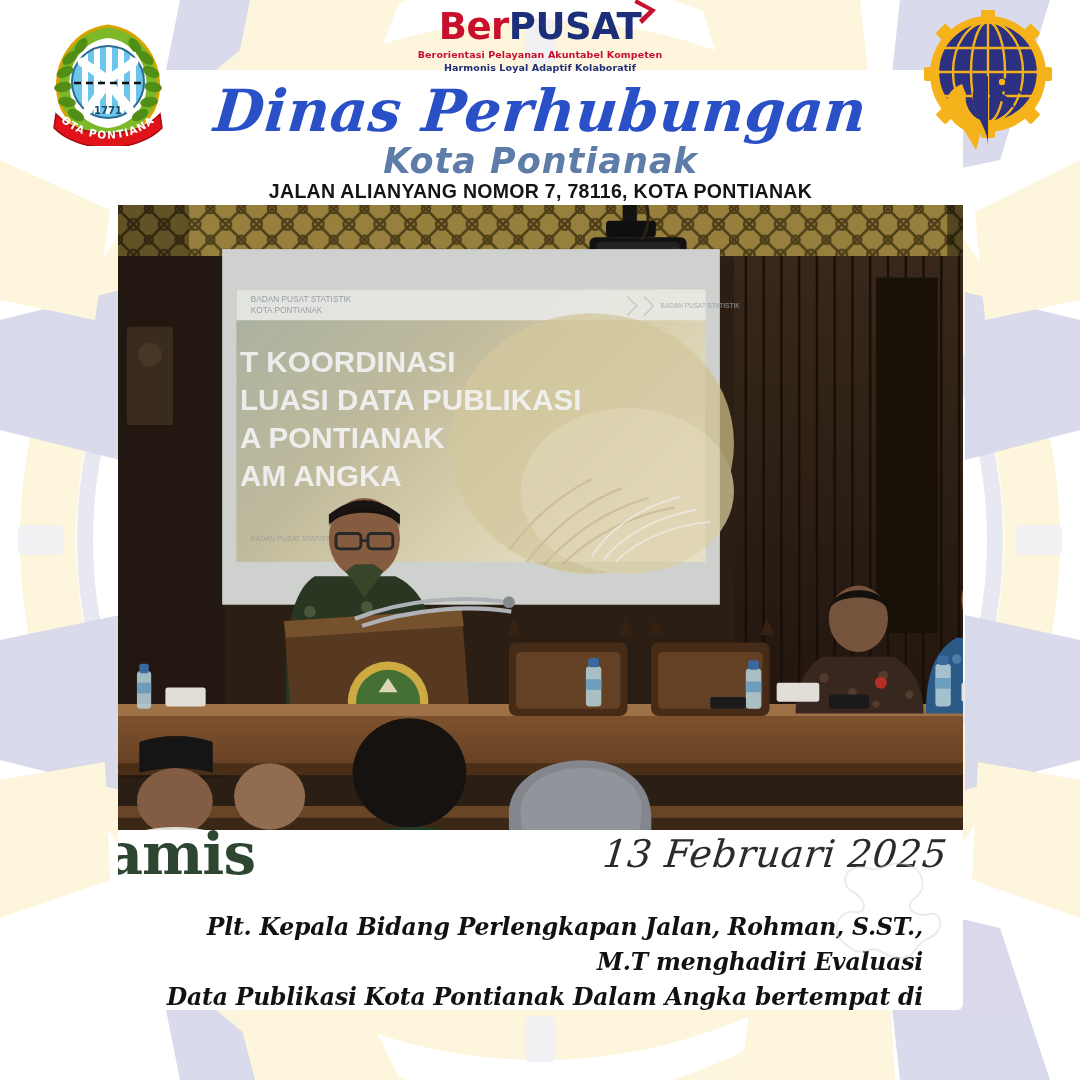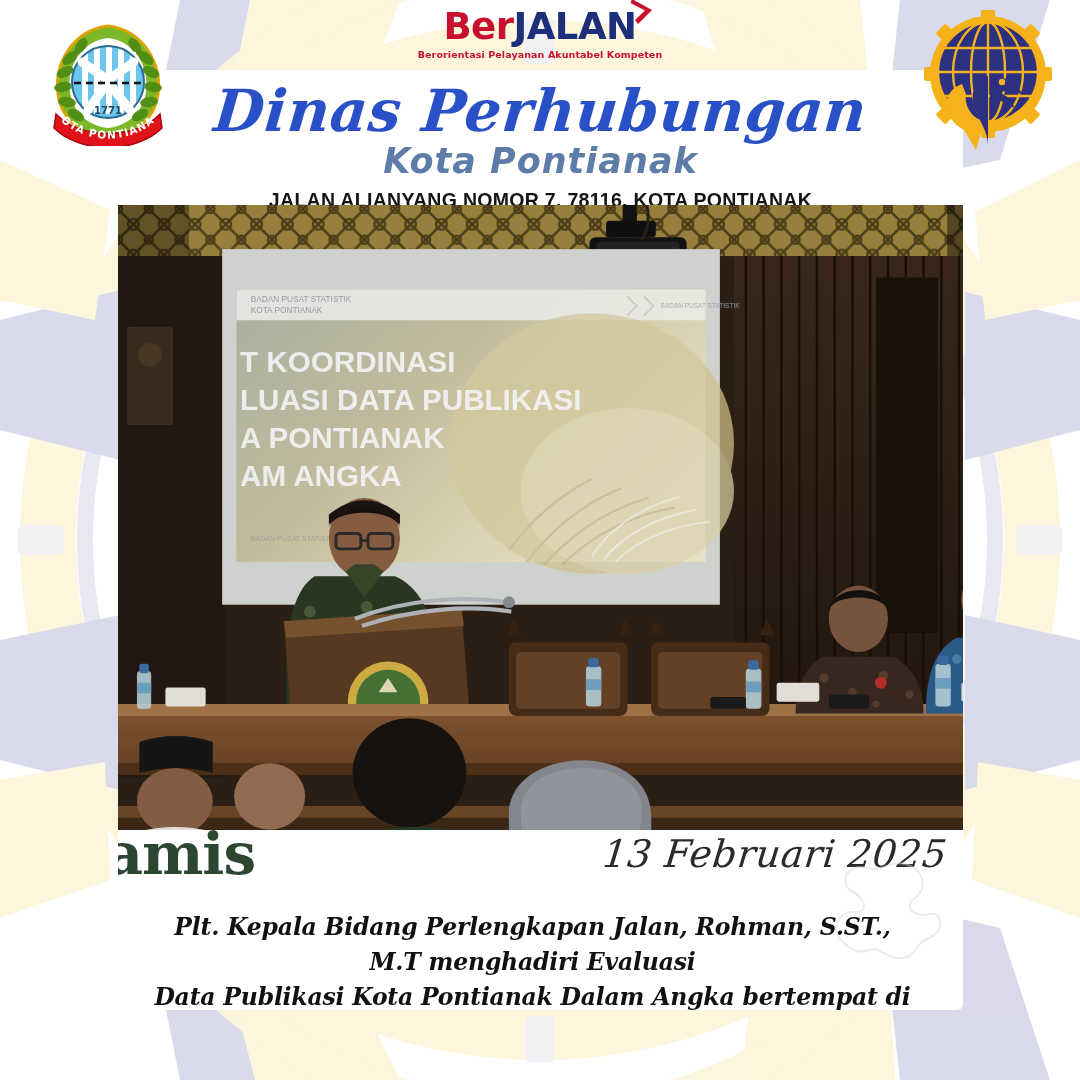--- a/index.html
+++ b/index.html
@@ -93,21 +93,20 @@
     margin-top: 2px;
     font-family: "DejaVu Sans", sans-serif;
     font-style: italic;
     font-weight: bold;
     font-size: 35px;
     line-height: 1.05;
     color: #5d7ca8;
     letter-spacing: 1px;
   }
   .title-addr {
-    margin-top: 9px;
     font-family: "Liberation Sans", sans-serif;
     font-weight: bold;
     font-size: 19.5px;
     letter-spacing: 0.3px;
     color: #141414;
   }
 
   
   .photo {
     position: absolute;
@@ -143,22 +142,22 @@
     font-size: 38px;
     line-height: 1;
     color: #2b2b2b;
     letter-spacing: 0.5px;
     transform: skewX(-6deg);
   }
 
   
   .caption {
     position: absolute;
-    left: 36px; right: 52px; top: 840px;
-    text-align: center;
+    left: 36px; right: 40px; top: 840px;
+    text-align: right;
     font-family: "DejaVu Serif", serif;
     font-style: italic;
     font-weight: bold;
     font-size: 23.5px;
     line-height: 1.48;
     color: #111111;
     letter-spacing: -0.2px;
   }
 
   
@@ -218,27 +217,28 @@
         <rect x="18" y="525" width="46" height="30" rx="5"></rect>
         <rect x="1016" y="525" width="46" height="30" rx="5"></rect>
       </g>
 
       <circle cx="540" cy="540" r="400" fill="none" stroke="#f4f4f9" stroke-width="40"></circle>
     </svg>
   </div>
 
   <div class="berakhlak">
     <div class="berakhlak-word">
-      <span>Ber</span><span class="akhlak">JALAN</span>
+      <span>Ber</span><span class="akhlak">PUSAT</span>
       <svg class="berakhlak-swoosh" viewBox="0 0 26 30">
         <path d="M2 2 L22 13 L8 27 L5 23 L15 13.5 L0.5 6 Z" fill="#c8102e"></path>
       </svg>
     </div>
     <div class="berakhlak-tag">
       <div><span class="r">Berorientasi Pelayanan Akuntabel Kompeten</span></div>
+      <div><span class="b">Harmonis Loyal Adaptif Kolaboratif</span></div>
     </div>
   </div>
 
   <div class="logo-left">
     <svg viewBox="0 0 124 128">
 
       <g>
         <path d="M62 8 C 28 12, 8 44, 12 76 C 15 100, 34 118, 62 120 C 90 118, 109 100, 112 76 C 116 44, 96 12, 62 8 Z" fill="#7cb828" stroke="#d9a400" stroke-width="3"></path>
 
         <path d="M62 20 C 36 23, 20 48, 24 74 C 27 94, 42 108, 62 110 C 82 108, 97 94, 100 74 C 104 48, 88 23, 62 20 Z" fill="#ffffff"></path>

